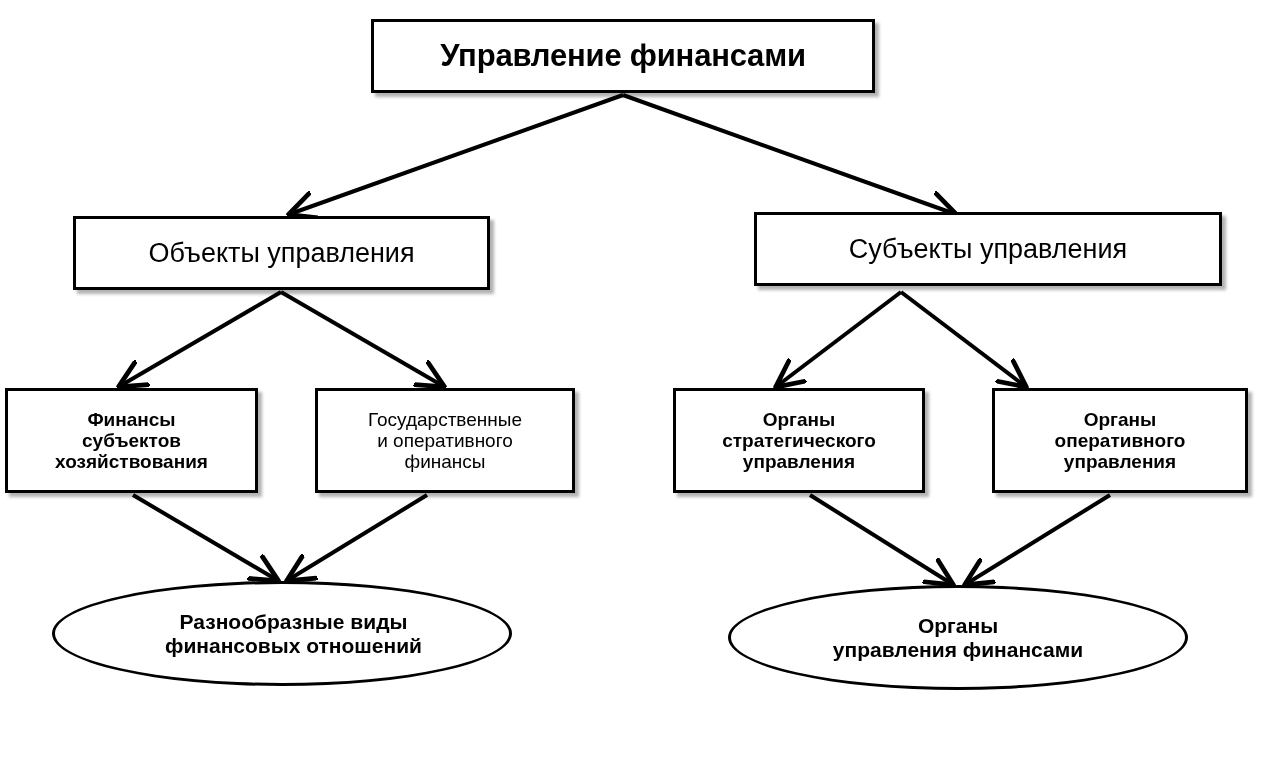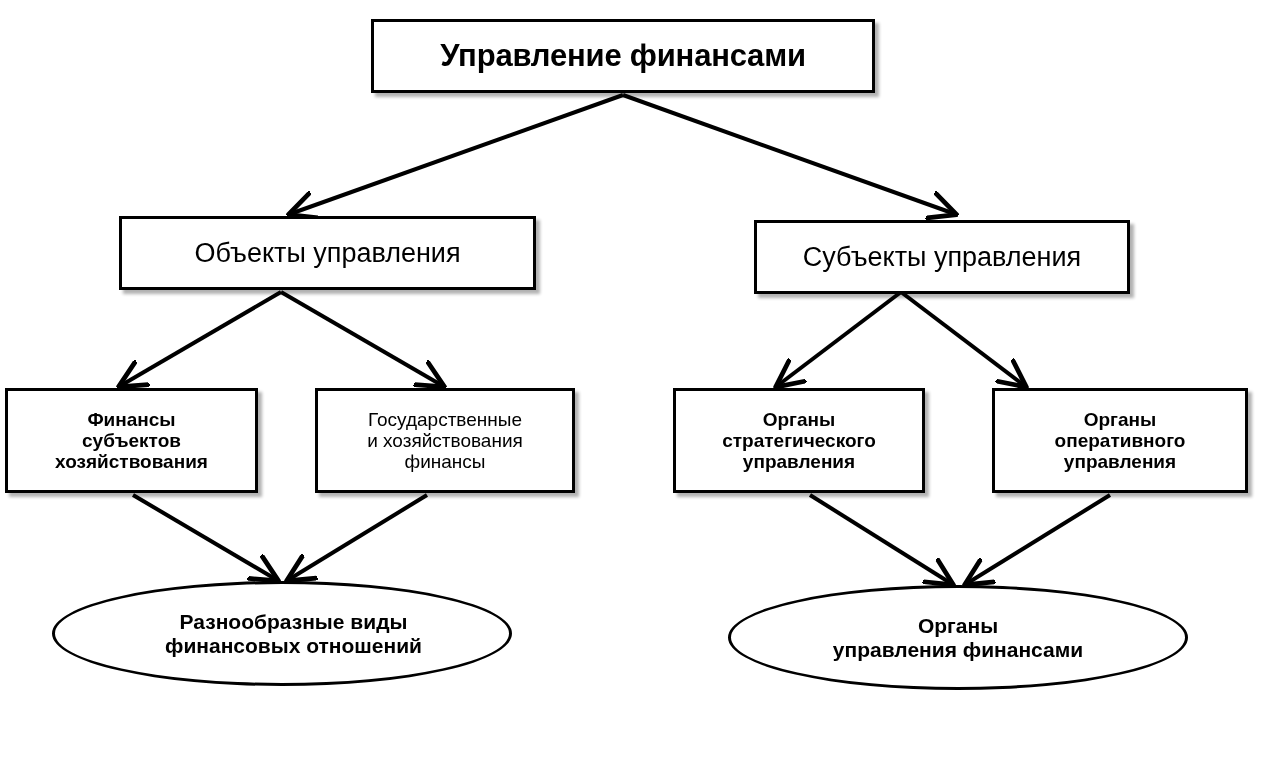--- a/index.html
+++ b/index.html
@@ -52,28 +52,28 @@
 
   
   #node-root {
     left: 371px; top: 19px; width: 504px; height: 74px;
   }
   #node-root .node-label {
     font-size: 31px; font-weight: bold; letter-spacing: -0.2px;
   }
 
   #node-objects {
-    left: 73px; top: 216px; width: 417px; height: 74px; margin-left: 46px;
+    left: 73px; top: 216px; width: 417px; height: 74px;
   }
   #node-objects .node-label {
     font-size: 27px; font-weight: normal;
   }
 
   #node-subjects {
-    left: 754px; top: 220px; width: 376px; height: 74px;
+    left: 754px; top: 212px; width: 468px; height: 74px;
   }
   #node-subjects .node-label {
     font-size: 27px; font-weight: normal;
   }
 
   #node-entity-finance {
     left: 5px; top: 388px; width: 253px; height: 105px;
   }
   #node-entity-finance .node-label {
     font-size: 19px; font-weight: bold;
@@ -160,21 +160,21 @@
   </div>
 
   <div id="node-entity-finance" class="node node-box">
     <span class="node-label">Финансы
 субъектов
 хозяйствования</span>
   </div>
 
   <div id="node-public-finance" class="node node-box">
     <span class="node-label">Государственные
-и хозяйствования
+и оперативного
 финансы</span>
   </div>
 
   <div id="node-strategic-bodies" class="node node-box">
     <span class="node-label">Органы
 стратегического
 управления</span>
   </div>
 
   <div id="node-operational-bodies" class="node node-box">

